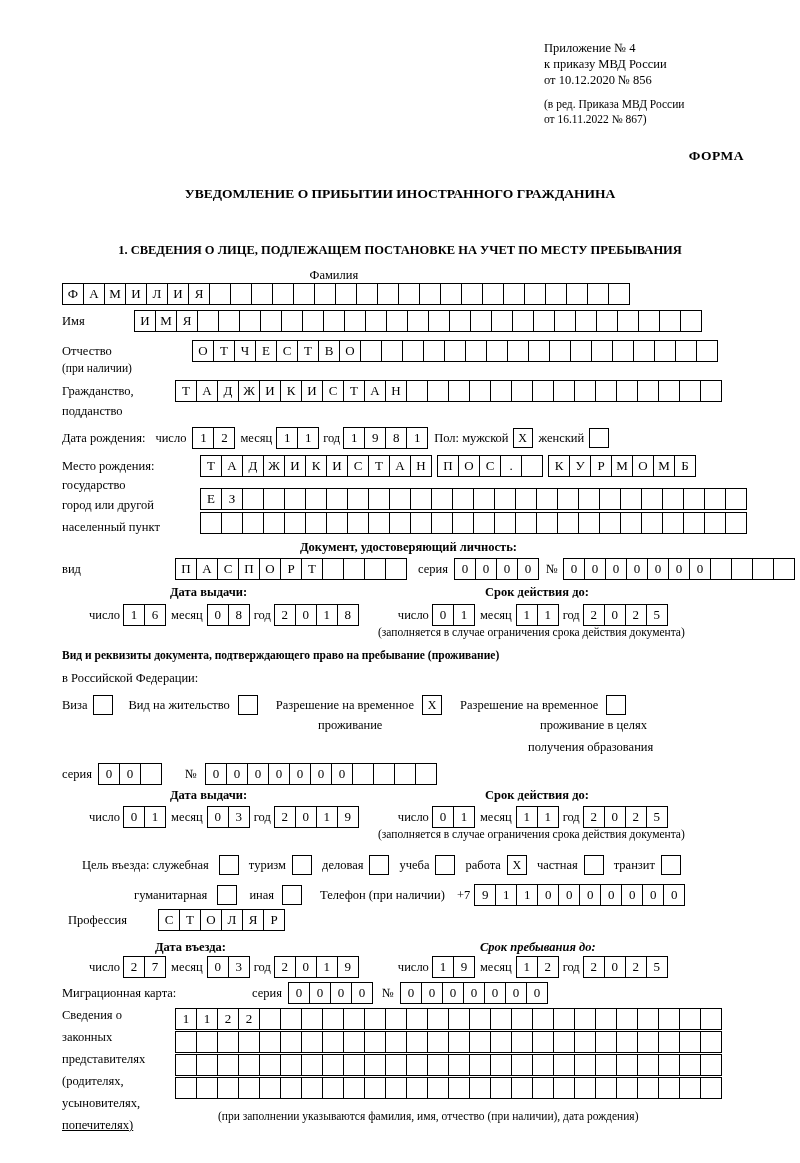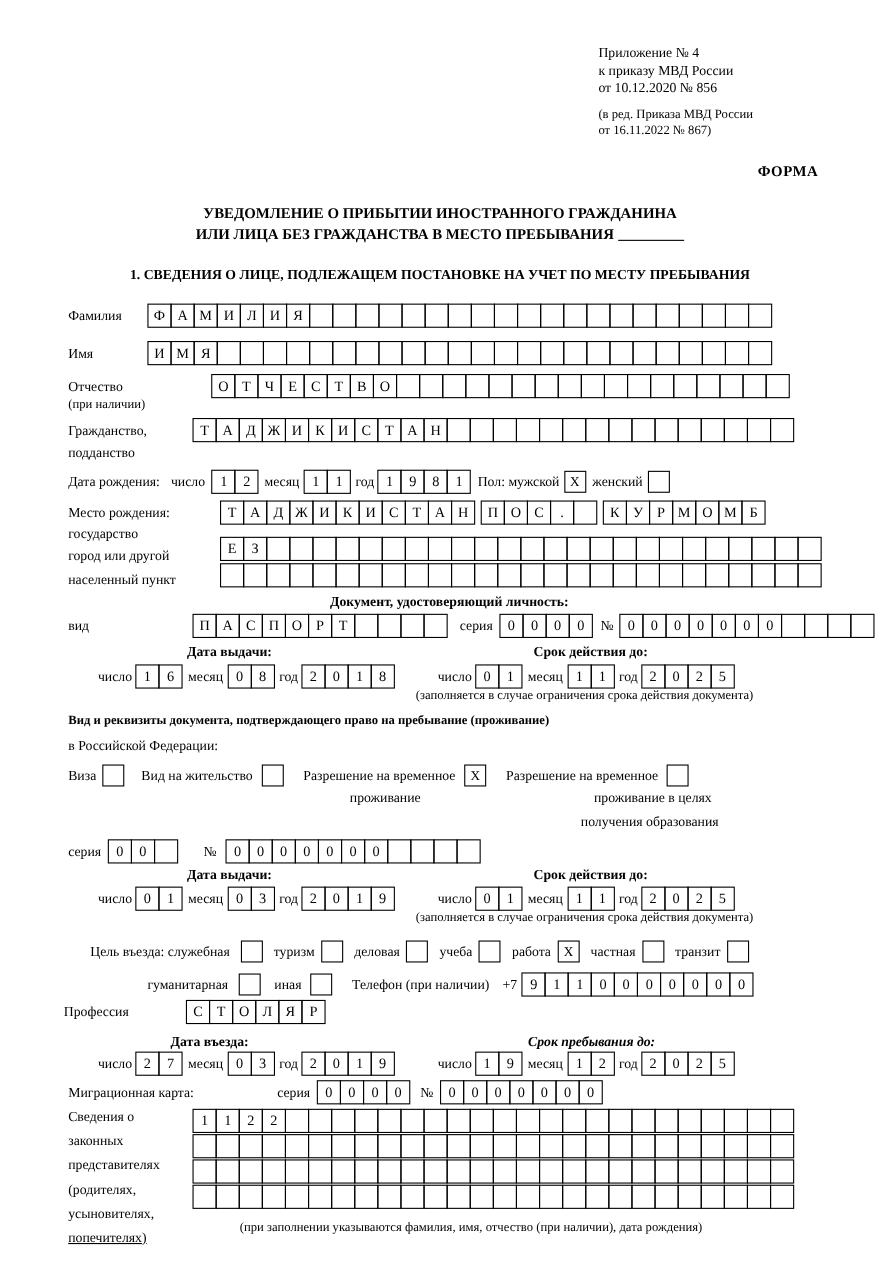--- a/index.html
+++ b/index.html
@@ -46,27 +46,26 @@
     <div>Приложение № 4</div>
     <div>к приказу МВД России</div>
     <div>от 10.12.2020 № 856</div>
     <div class="small">(в ред. Приказа МВД России</div>
     <div class="small" style="margin-top:0">от 16.11.2022 № 867)</div>
   </div>
   <div class="forma">ФОРМА</div>
 
   <div class="title">
     <div>УВЕДОМЛЕНИЕ О ПРИБЫТИИ ИНОСТРАННОГО ГРАЖДАНИНА</div>
-    <div><span>ИЛИ ЛИЦА БЕЗ ГРАЖДАНСТВА В МЕСТО ПРЕБЫВАНИЯ</span><span class="u"></span></div>
   </div>
 
   <div class="sect">1. СВЕДЕНИЯ О ЛИЦЕ, ПОДЛЕЖАЩЕМ ПОСТАНОВКЕ НА УЧЕТ ПО МЕСТУ ПРЕБЫВАНИЯ</div>
 
   <div id="rows">
-      <div class="row" style="left: 62px; top: 276px;">
+      <div class="row" style="left: 62px; top: 268px; flex-direction: column;">
         <span class="lbl " style="width: 72px;">Фамилия</span>
         <div class="boxes">
           <div class="bx">Ф</div>
           <div class="bx">А</div>
           <div class="bx">М</div>
           <div class="bx">И</div>
           <div class="bx">Л</div>
           <div class="bx">И</div>
           <div class="bx">Я</div>
           <div class="bx"></div>
@@ -588,21 +587,21 @@
           <div class="bx">1</div>
           <div class="bx">0</div>
           <div class="bx">0</div>
           <div class="bx">0</div>
           <div class="bx">0</div>
           <div class="bx">0</div>
           <div class="bx">0</div>
           <div class="bx">0</div>
         </div>
       </div>
-      <div class="row" style="left: 58px; top: 909px; gap: 21px;">
+      <div class="row" style="left: 68px; top: 909px;">
         <span class="lbl " style="width: 90px;">Профессия</span>
         <div class="boxes">
           <div class="bx">С</div>
           <div class="bx">Т</div>
           <div class="bx">О</div>
           <div class="bx">Л</div>
           <div class="bx">Я</div>
           <div class="bx">Р</div>
         </div>
       </div>

